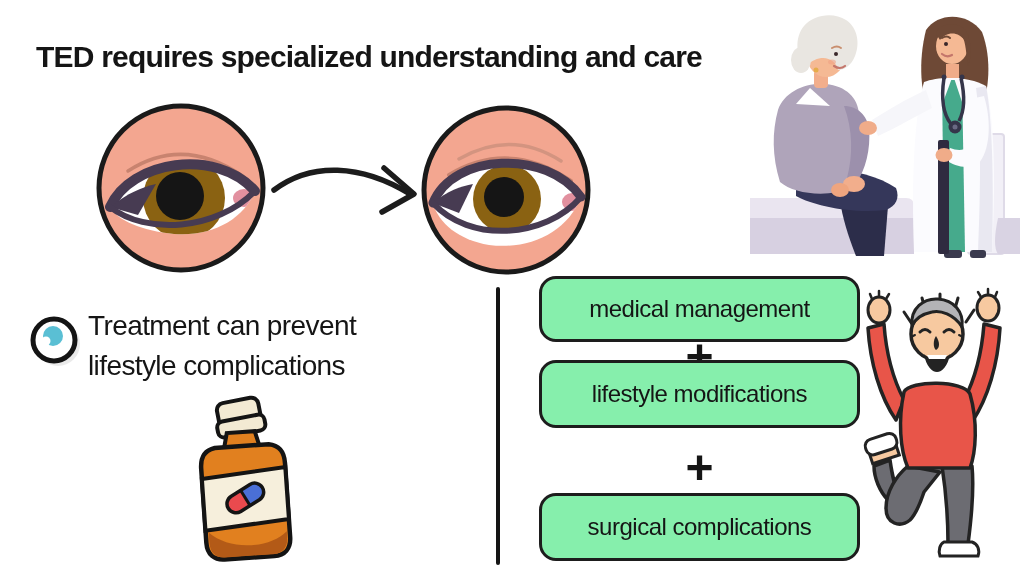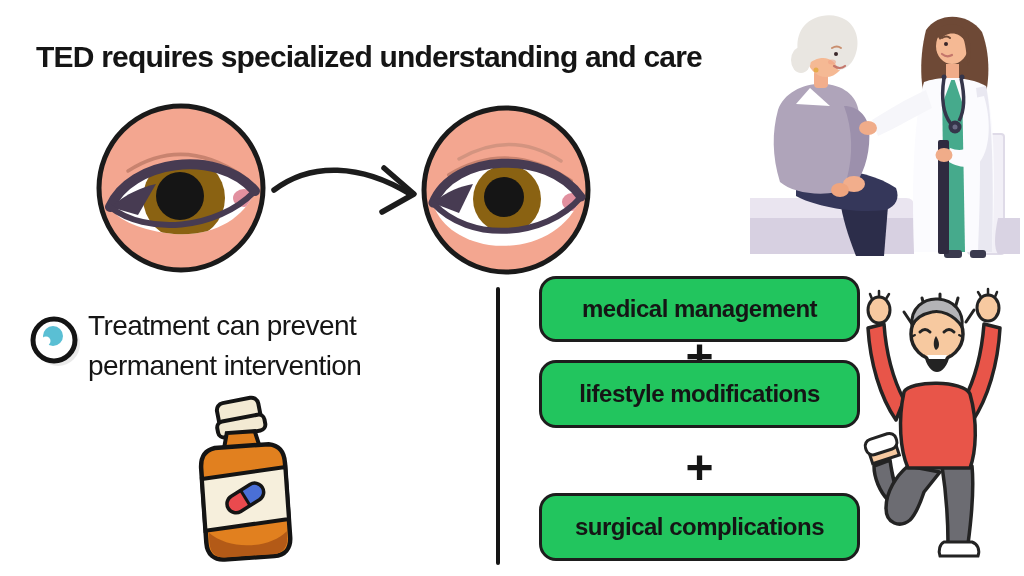--- a/index.html
+++ b/index.html
@@ -18,23 +18,23 @@
   .note-text{
     left:88px;top:306px;width:400px;
     font-size:28px;font-weight:400;letter-spacing:-0.6px;line-height:40px;
     color:#151515;
   }
   .divider{
     left:496px;top:287px;width:4px;height:278px;background:#151515;border-radius:2px;
   }
   .plan-box{
     left:539px;width:315px;height:60px;
-    background:#22c55e;border:3px solid #1d1d1d;border-radius:17px;
+    background:#86efac;border:3px solid #1d1d1d;border-radius:17px;
     display:flex;align-items:center;justify-content:center;
-    font-size:24px;font-weight:700;letter-spacing:-0.5px;color:#151515;
+    font-size:24px;font-weight:400;letter-spacing:-0.5px;color:#151515;
   }
   .plan-plus{
     left:539px;width:321px;height:44px;text-align:center;
     font-size:48px;font-weight:900;line-height:44px;color:#151515;
   }
   #box1{top:276px;} #plus1{top:335px;} #box2{top:360px;height:62px;}
   #plus2{top:446px;} #box3{top:493px;height:62px;}
   svg{display:block;}
 </style>
 </head>
@@ -154,21 +154,21 @@
 
   <svg class="abs" style="left:27px;top:313px" width="58" height="58" viewBox="0 0 58 58">
     <circle cx="31" cy="31" r="22" fill="#D9D9D9" opacity="0.55"></circle>
     <circle cx="27" cy="27" r="21" fill="#FFFFFF" stroke="#141414" stroke-width="5"></circle>
     <circle cx="26" cy="23" r="10" fill="#5ABFD4"></circle>
     <circle cx="19" cy="28" r="4.5" fill="#FFFFFF"></circle>
   </svg>
 
   <div class="abs note-text">
     <div>Treatment can prevent</div>
-    <div>permanent intervention</div>
+    <div>lifestyle complications</div>
   </div>
 
   <svg class="abs" style="left:193px;top:392px;transform:rotate(-4deg)" width="102" height="174" viewBox="0 0 102 174">
     <g transform="rotate(-7 51 26)">
       <rect x="30" y="8" width="42" height="24" rx="7" fill="#F3EAD3" stroke="#141414" stroke-width="4"></rect>
       <rect x="27" y="26" width="48" height="16" rx="6" fill="#F3EAD3" stroke="#141414" stroke-width="4"></rect>
     </g>
     <path d="M 37,40 L 33,56 L 69,56 L 65,40 Z" fill="#E1801F" stroke="#141414" stroke-width="4"></path>
     <path d="M 24,54 L 78,54 C 90,56 93,64 93,74 L 93,148 C 93,160 86,166 76,166 L 26,166 C 16,166 9,160 9,148 L 9,74 C 9,64 12,56 24,54 Z" fill="#E1801F" stroke="#141414" stroke-width="4.5"></path>
     <path d="M 12,138 C 32,158 72,158 90,142 L 90,148 C 90,159 84,164 75,164 L 27,164 C 17,164 12,158 12,148 Z" fill="#B35A17"></path>

